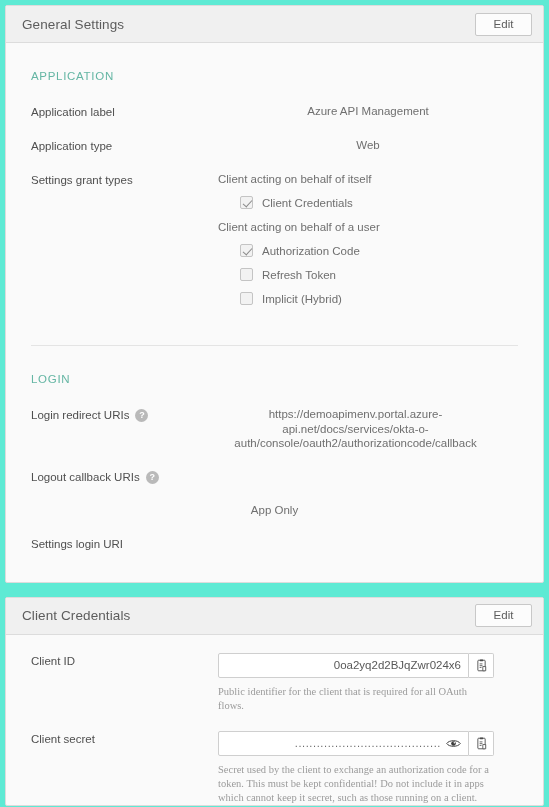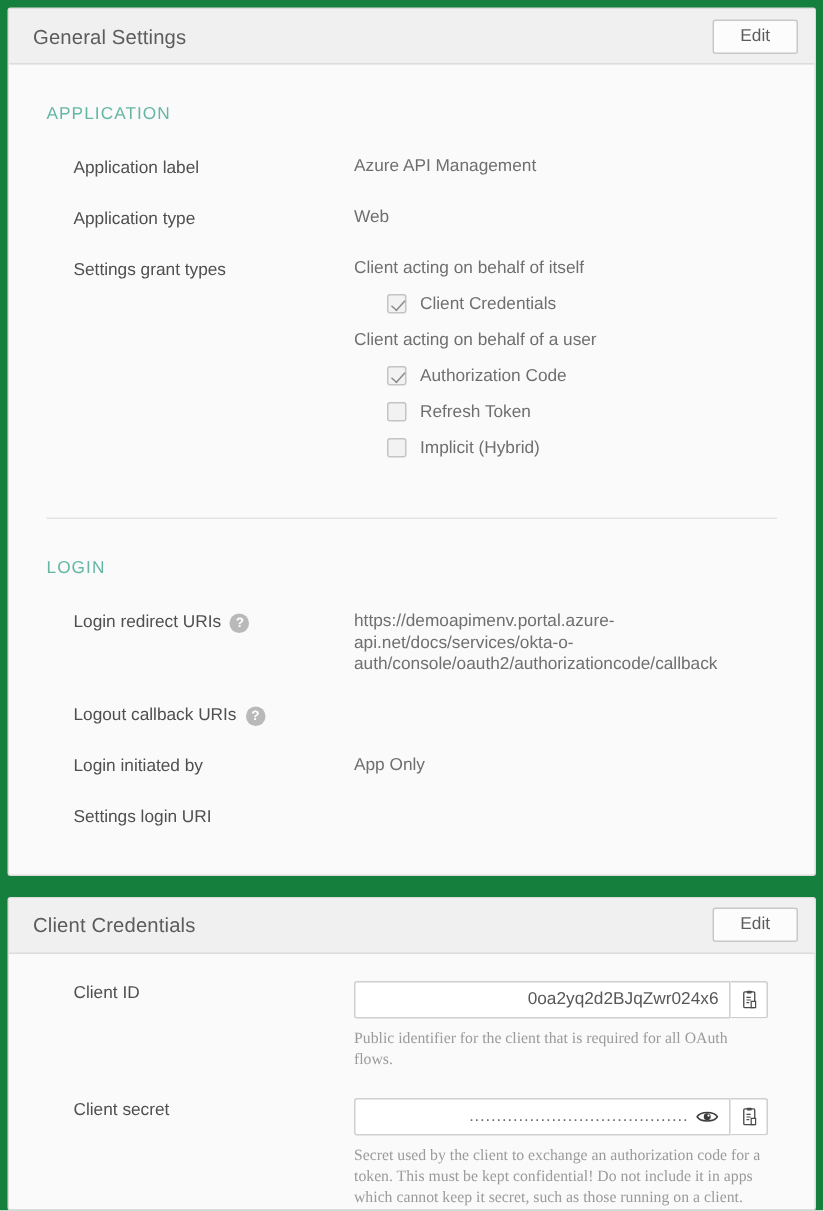--- a/index.html
+++ b/index.html
@@ -9,21 +9,21 @@
     width: 549px;
     height: 807px;
     background: #ffffff;
     font-family: "Liberation Sans", sans-serif;
     -webkit-font-smoothing: antialiased;
   }
   .page {
     width: 549px;
     height: 807px;
     position: relative;
-    background: #15803d;
+    background: #5eead4;
     padding: 5px 5px 0 5px;
   }
 
   
   .panel {
     border: 1px solid #dcdcdc;
     background: #fafafa;
     border-radius: 2px;
   }
   .panel + .panel { margin-top: 14px; }
@@ -76,28 +76,28 @@
   .row-label {
     width: 187px;
     flex: 0 0 187px;
     font-size: 11.5px;
     color: #4f4f4f;
     line-height: 15px;
     padding-top: 1px;
     display: flex;
     align-items: center;
     gap: 6px;
-    margin-left: 18px;
   }
   .row-value {
     font-size: 11.5px;
     color: #6f6f6f;
     line-height: 15px;
     flex: 1;
     min-width: 0;
+    text-align: center;
   }
   .row-value.url {
     max-width: 275px;
     word-break: break-word;
     line-height: 14.5px;
   }
 
   
   .help-icon {
     width: 13px;
@@ -298,21 +298,20 @@
 
       <div class="row">
         <div class="row-label">
           <span>Logout callback URIs</span>
           <span class="help-icon">?</span>
         </div>
         <div class="row-value"></div>
       </div>
 
       <div class="row">
-        <div class="row-label">Login initiated by</div>
         <div class="row-value">App Only</div>
       </div>
 
       <div class="row">
         <div class="row-label">Settings login URI</div>
         <div class="row-value"></div>
       </div>
 
       <div class="spacer-bottom"></div>
     </div>

